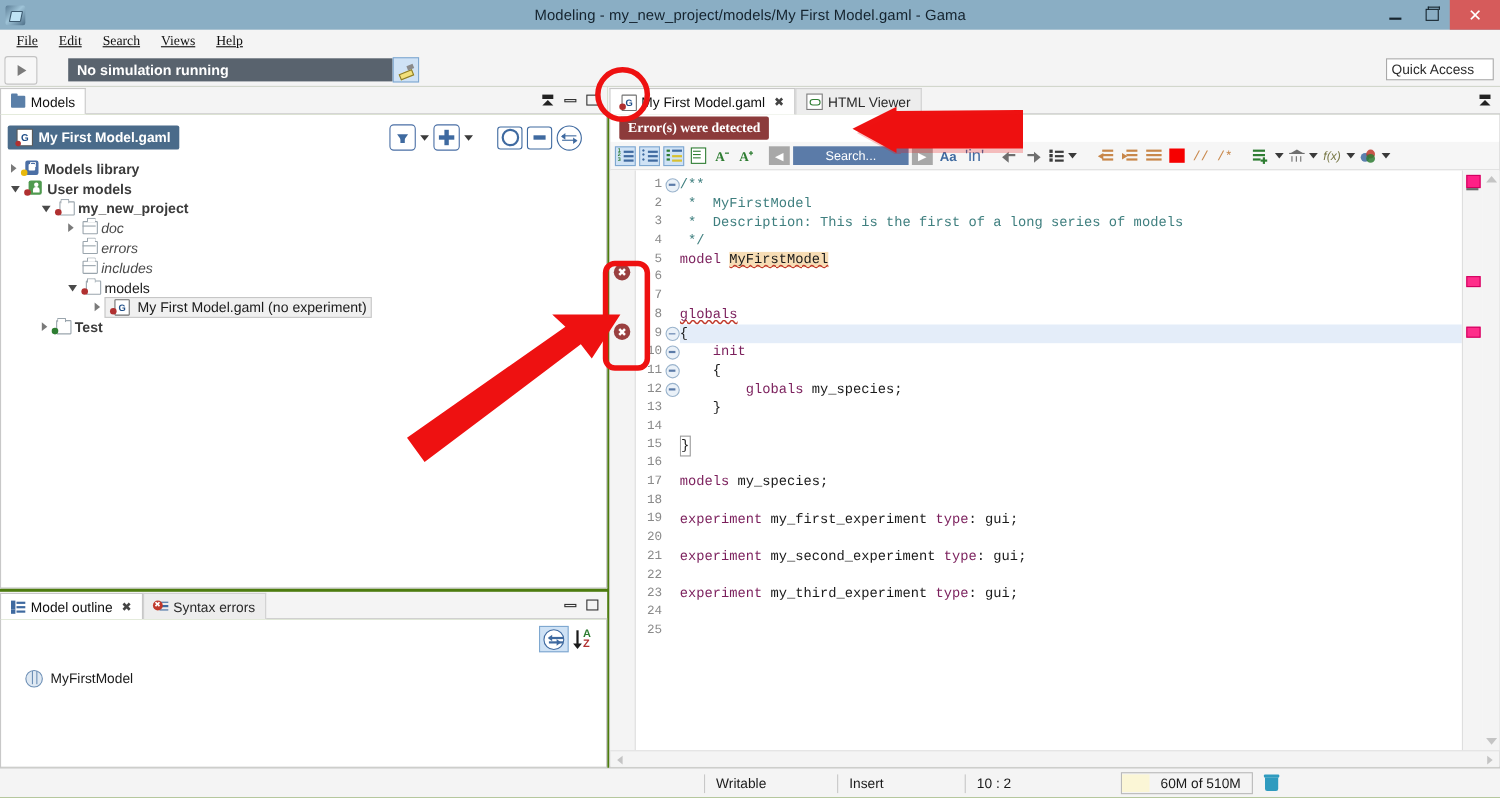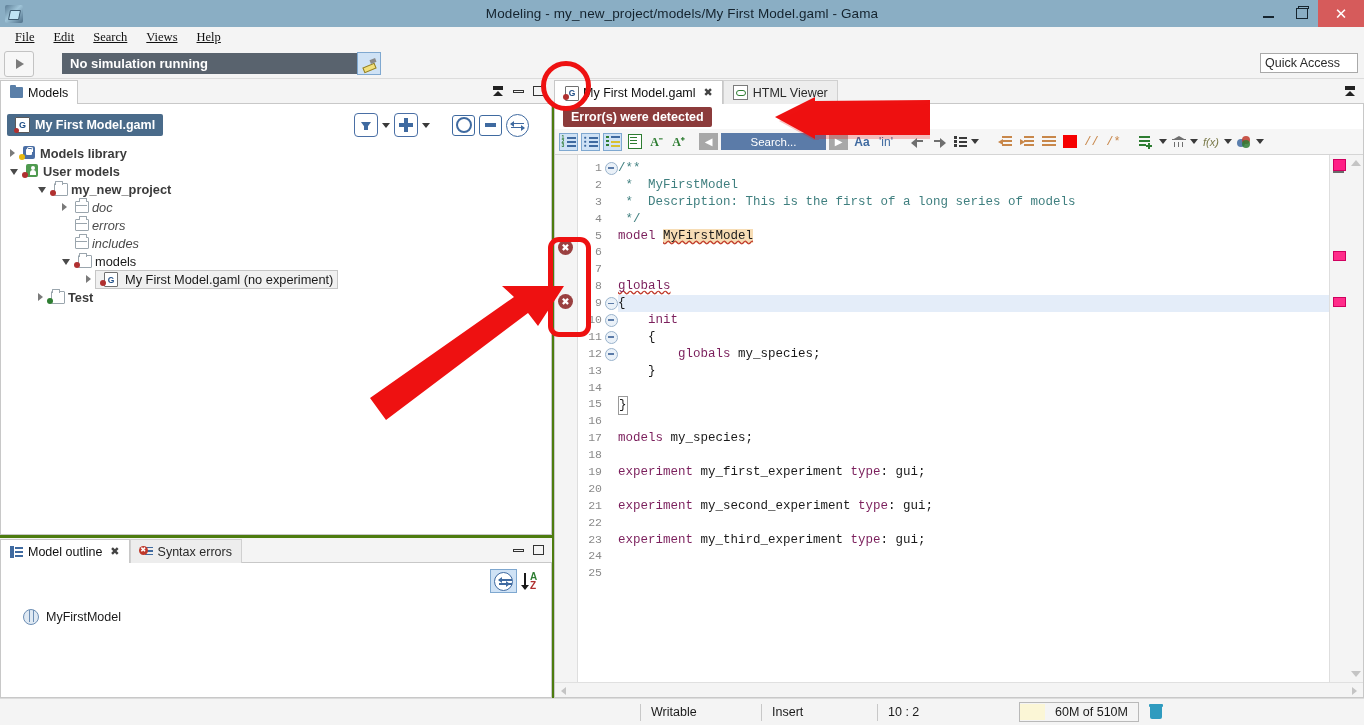--- a/index.html
+++ b/index.html
@@ -194,21 +194,21 @@
   .tab-err-ico .xdot{position:absolute;left:-1px;top:0px;width:9px;height:9px;border-radius:50%;
     background:#c0392b;color:#fff;font-size:7px;display:flex;align-items:center;justify-content:center;}
   .outline-ico{width:13px;height:11px;position:relative;}
   .outline-ico i{position:absolute;left:5px;height:1.8px;background:#3f6aa0;width:8px;}
   .outline-ico b{position:absolute;left:0;width:3.5px;height:3.5px;background:#3f6aa0;}
 
   
   .editor-wrap{flex:1 1 auto;display:flex;flex-direction:column;min-height:0;
     border:1px solid #c8c8c8;border-top:none;background:#fff;margin-left:2px;}
   .err-banner-row{height:25px;display:flex;align-items:center;padding-left:8px;flex:0 0 auto;
-    background:#fff;}
+    background:#fff;font-family:Liberation Serif, serif;}
   .err-banner{background:#8c3b3b;color:#fff;font-weight:bold;font-size:12.5px;
     padding:3px 8px;border-radius:2px;}
   .etool{height:25px;display:flex;align-items:center;gap:3px;padding:0 4px;
     border-bottom:1px solid #d5d5d5;background:#f6f6f6;flex:0 0 auto;overflow:hidden;}
   .tbtn{width:19px;height:18px;display:flex;align-items:center;justify-content:center;
     flex:0 0 auto;position:relative;}
   .tbtn.on{background:#cfe2f5;border:1px solid #7fa8d0;box-sizing:border-box;}
   .numlist{width:14px;height:12px;position:relative;}
   .numlist i{position:absolute;left:5px;height:2px;background:#3f6aa0;width:9px;}
   .numlist b{position:absolute;left:0;font-size:5px;color:#2e7d32;line-height:3px;font-weight:bold;}
@@ -216,21 +216,21 @@
   .greenlist i{position:absolute;left:5px;height:2px;background:#d8c030;width:9px;}
   .greenlist i.b{background:#3f6aa0;}
   .greenlist b{position:absolute;left:0;width:3px;height:2px;background:#2e7d32;}
   .docico{width:12px;height:13px;border:1.5px solid #2e7d32;background:#fff;position:relative;}
   .docico i{position:absolute;left:1.5px;height:1.3px;background:#2e7d32;width:7px;}
   .aminus,.aplus{color:#2e7d32;font-size:12px;font-weight:bold;font-family:"Liberation Serif",serif;}
   .navbtn{width:19px;height:17px;background:#a8a8a8;display:flex;align-items:center;justify-content:center;color:#fff;font-size:10px;}
   .searchbox{width:105px;height:17px;background:#5b7ba8;color:#fff;font-size:11.5px;
     display:flex;align-items:center;justify-content:center;}
   .aa{color:#3f6aa0;font-size:12px;font-weight:bold;}
-  .inq{color:#3f6aa0;font-size:12px;}
+  .inq{color:#3f6aa0;font-size:15px;}
   .arrowL,.arrowR{width:13px;height:11px;position:relative;}
   .arrowL::before{content:"";position:absolute;left:0;top:2px;border-top:5px solid transparent;
     border-bottom:5px solid transparent;border-right:6px solid #6f6f6f;}
   .arrowL::after{content:"";position:absolute;left:5px;top:4px;width:7px;height:2px;background:#6f6f6f;}
   .arrowR::before{content:"";position:absolute;right:0;top:2px;border-top:5px solid transparent;
     border-bottom:5px solid transparent;border-left:6px solid #6f6f6f;}
   .arrowR::after{content:"";position:absolute;right:5px;top:4px;width:7px;height:2px;background:#6f6f6f;}
   .bullets{width:13px;height:11px;position:relative;}
   .bullets i{position:absolute;left:5px;height:1.8px;background:#3a3a3a;width:8px;}
   .bullets b{position:absolute;left:0;width:3px;height:3px;background:#3a3a3a;}

